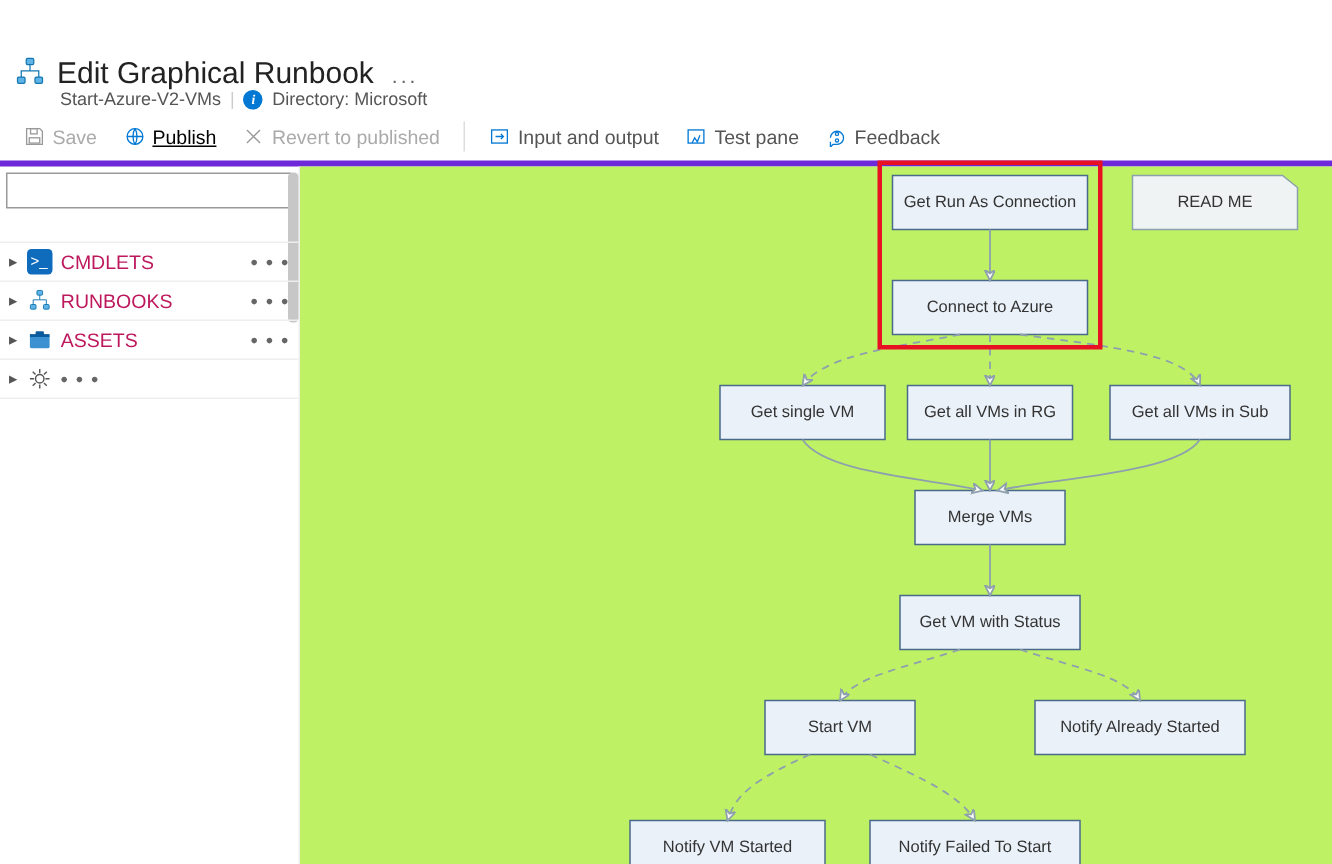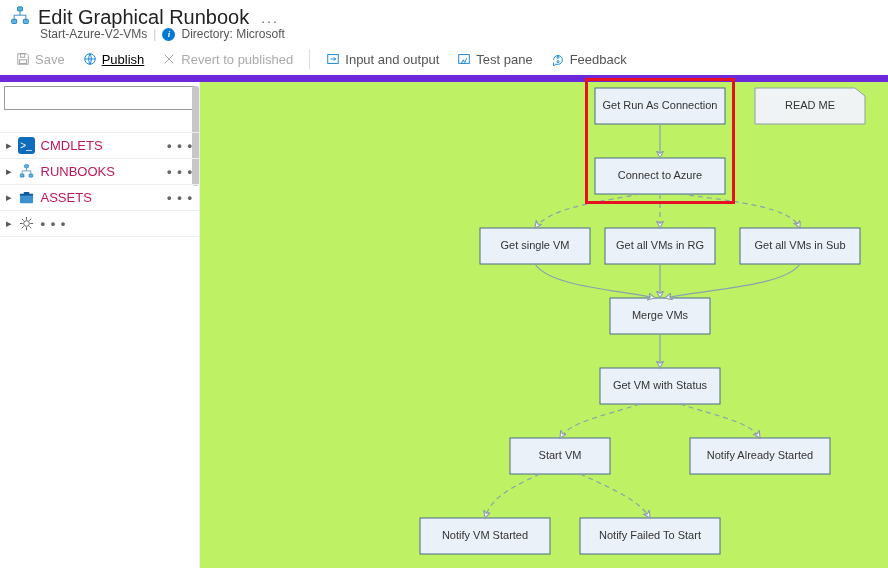--- a/index.html
+++ b/index.html
@@ -3,32 +3,32 @@
 <meta charset="utf-8">
 <style>
   * { box-sizing: border-box; }
   html, body {
     margin: 0; padding: 0; width: 888px; height: 576px;
     font-family: "Segoe UI", Arial, sans-serif; font-size: 13px;
     background: #fff; color: #333; overflow: hidden;
   }
   
   .header { padding: 6px 10px 2px 10px; }
-  .header-top { display: flex; align-items: center; gap: 8px; }
+  .header-top { display: flex; align-items: center; gap: 8px; margin-top: 32px; }
   .rb-icon svg { width: 20px; height: 20px; }
   .title { font-size: 20px; font-weight: 400; color: #222; }
   .more-h { color: #666; letter-spacing: 2px; font-size: 14px; margin-left: 4px; }
   .header-sub { display: flex; align-items: center; gap: 6px; padding-left: 30px; font-size: 12px; color: #555; margin-top:-2px;text-align:center;}
   .info-icon { display:inline-flex; align-items:center; justify-content:center;
     width:13px; height:13px; border-radius:50%; background:#0078d4; color:#fff;
     font-size:9px; font-weight:bold; font-style: italic; font-family: Georgia, serif;}
   .sep { color:#ccc; }
   
   .toolbar { display:flex; align-items:center; gap:6px; padding:6px 10px;
-    border-bottom:7px solid #6d28d9; font-size:13px; color:#555;}
+    border-bottom:4px solid #6d28d9; font-size:13px; color:#555;}
   .tb-btn { display:flex; align-items:center; gap:5px; padding:2px 6px; cursor:pointer;}
   .tb-btn.disabled { color:#aaa; }
   .tb-btn svg { width:14px; height:14px; }
   .tb-btn .blue { stroke:#0078d4; fill:none; }
   .tb-btn.publish { color:#000000;text-decoration:underline; }
   .tb-btn.publish svg { fill:#0078d4; }
   .tb-sep { width:1px; height:20px; background:#ddd; margin:0 4px;}
   
   .main { display:flex; height:calc(576px - 90px); }
   .left { width:200px; border-right:1px solid #eee; position:relative; flex-shrink:0;}

